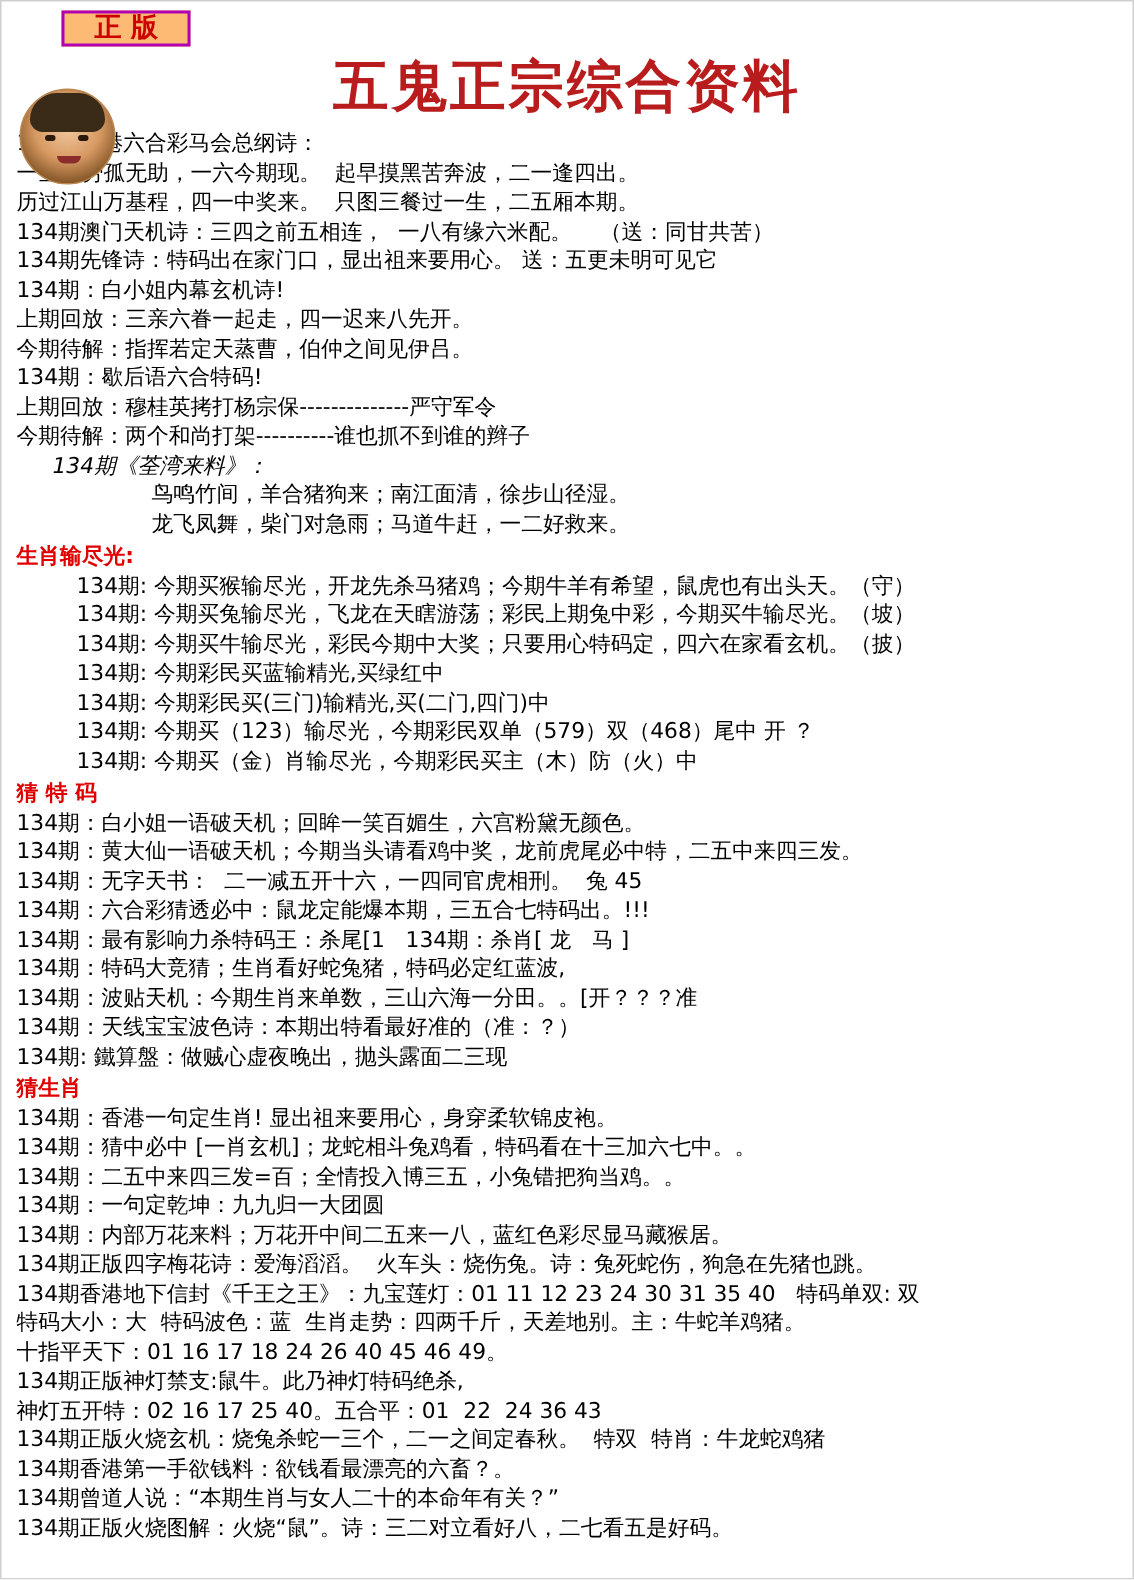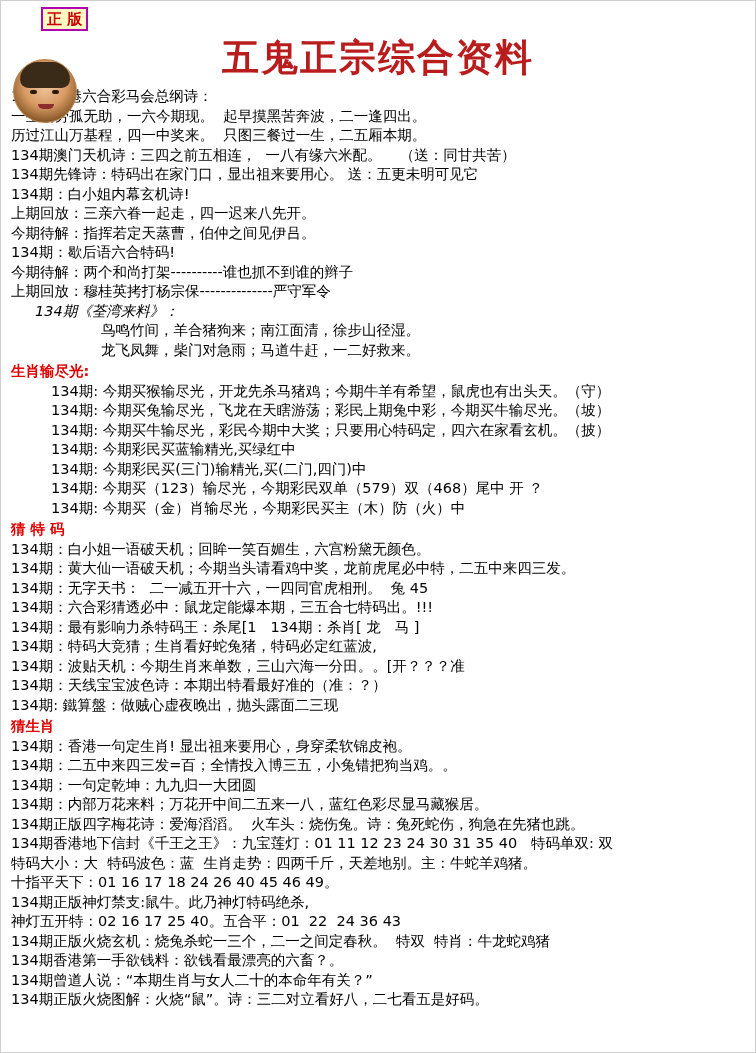--- a/index.html
+++ b/index.html
@@ -14,26 +14,26 @@
     width:756px;
     min-height:1053px;
     box-sizing:border-box;
     padding:6px 10px 10px 10px;
     border:1px solid #cfcfcf;
   }
   .badge{
     display:inline-block;
     border:2px solid #b000b0;
     color:#cc0000;
-    font-size:15px;
+    font-size:18px;
     font-weight:bold;
-    padding:1px 4px;
+    padding:1px 20px;
     line-height:18px;
     margin-left:30px;
-    background:#fef9c3;
+    background:#fdba74;
   }
   .title{
     text-align:center;
     color:#b91c1c;
     font-size:37px;
     font-weight:bold;
     letter-spacing:2px;
     margin:2px 0 4px 0;
     font-family:"DejaVu Sans","Liberation Sans",sans-serif;
   }
@@ -96,22 +96,22 @@
     <div id="intro-block">
         <div class="line">134期香港六合彩马会总纲诗：</div>
         <div class="line">一生勤劳孤无助，一六今期现。  起早摸黑苦奔波，二一逢四出。</div>
         <div class="line">历过江山万基程，四一中奖来。  只图三餐过一生，二五厢本期。</div>
         <div class="line">134期澳门天机诗：三四之前五相连，  一八有缘六米配。    （送：同甘共苦）</div>
         <div class="line">134期先锋诗：特码出在家门口，显出祖来要用心。 送：五更未明可见它</div>
         <div class="line">134期：白小姐内幕玄机诗!</div>
         <div class="line">上期回放：三亲六眷一起走，四一迟来八先开。</div>
         <div class="line">今期待解：指挥若定天蒸曹，伯仲之间见伊吕。</div>
         <div class="line">134期：歇后语六合特码!</div>
+        <div class="line">上期回放：穆桂英拷打杨宗保--------------严守军令</div>
         <div class="line">今期待解：两个和尚打架----------谁也抓不到谁的辫子</div>
-        <div class="line">上期回放：穆桂英拷打杨宗保--------------严守军令</div>
         <div class="line indent1">134期《荃湾来料》：</div>
         <div class="line indent3">鸟鸣竹间，羊合猪狗来；南江面清，徐步山径湿。</div>
         <div class="line indent3">龙飞凤舞，柴门对急雨；马道牛赶，一二好救来。</div>
       </div>
     <div id="sections">
         <div class="blk">
           <div class="line sect">生肖输尽光:</div>
           <div class="line indent2">134期: 今期买猴输尽光，开龙先杀马猪鸡；今期牛羊有希望，鼠虎也有出头天。（守）</div>
           <div class="line indent2">134期: 今期买兔输尽光，飞龙在天瞎游荡；彩民上期兔中彩，今期买牛输尽光。（坡）</div>
           <div class="line indent2">134期: 今期买牛输尽光，彩民今期中大奖；只要用心特码定，四六在家看玄机。（披）</div>
@@ -128,20 +128,21 @@
           <div class="line">134期：六合彩猜透必中：鼠龙定能爆本期，三五合七特码出。!!!</div>
           <div class="line">134期：最有影响力杀特码王：杀尾[1   134期：杀肖[ 龙   马 ]</div>
           <div class="line">134期：特码大竞猜；生肖看好蛇兔猪，特码必定红蓝波,</div>
           <div class="line">134期：波贴天机：今期生肖来单数，三山六海一分田。。[开？？？准</div>
           <div class="line">134期：天线宝宝波色诗：本期出特看最好准的（准：？）</div>
           <div class="line">134期: 鐵算盤：做贼心虚夜晚出，抛头露面二三现</div>
         </div>
         <div class="blk">
           <div class="line sect">猜生肖</div>
           <div class="line">134期：香港一句定生肖! 显出祖来要用心，身穿柔软锦皮袍。</div>
+          <div class="line">134期：猜中必中 [一肖玄机]；龙蛇相斗兔鸡看，特码看在十三加六七中。。</div>
           <div class="line">134期：二五中来四三发=百；全情投入博三五，小兔错把狗当鸡。。</div>
           <div class="line">134期：一句定乾坤：九九归一大团圆</div>
           <div class="line">134期：内部万花来料；万花开中间二五来一八，蓝红色彩尽显马藏猴居。</div>
           <div class="line">134期正版四字梅花诗：爱海滔滔。  火车头：烧伤兔。诗：兔死蛇伤，狗急在先猪也跳。</div>
           <div class="line">134期香港地下信封《千王之王》：九宝莲灯：01 11 12 23 24 30 31 35 40   特码单双: 双</div>
           <div class="line">特码大小：大  特码波色：蓝  生肖走势：四两千斤，天差地别。主：牛蛇羊鸡猪。</div>
           <div class="line">十指平天下：01 16 17 18 24 26 40 45 46 49。</div>
           <div class="line">134期正版神灯禁支:鼠牛。此乃神灯特码绝杀,</div>
           <div class="line">神灯五开特：02 16 17 25 40。五合平：01  22  24 36 43</div>
           <div class="line">134期正版火烧玄机：烧兔杀蛇一三个，二一之间定春秋。  特双  特肖：牛龙蛇鸡猪</div>

